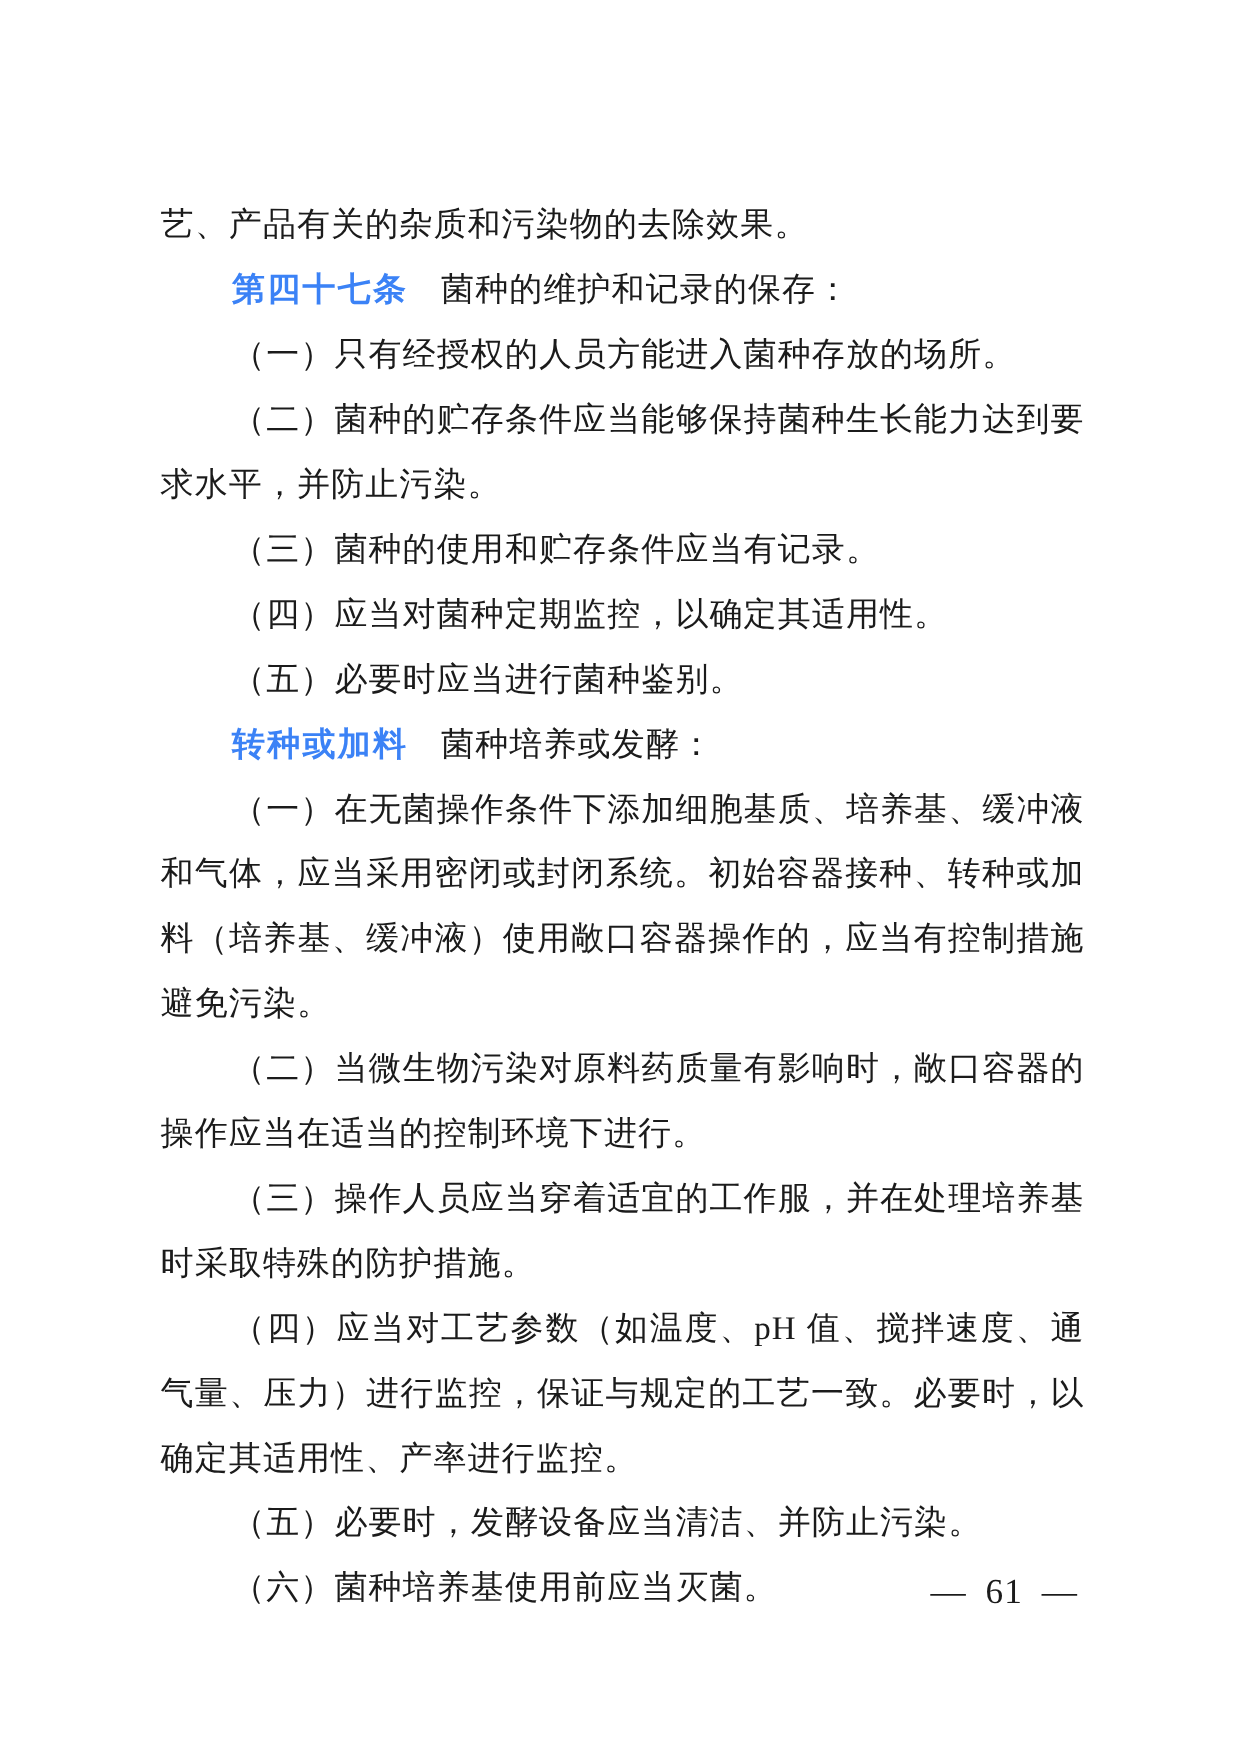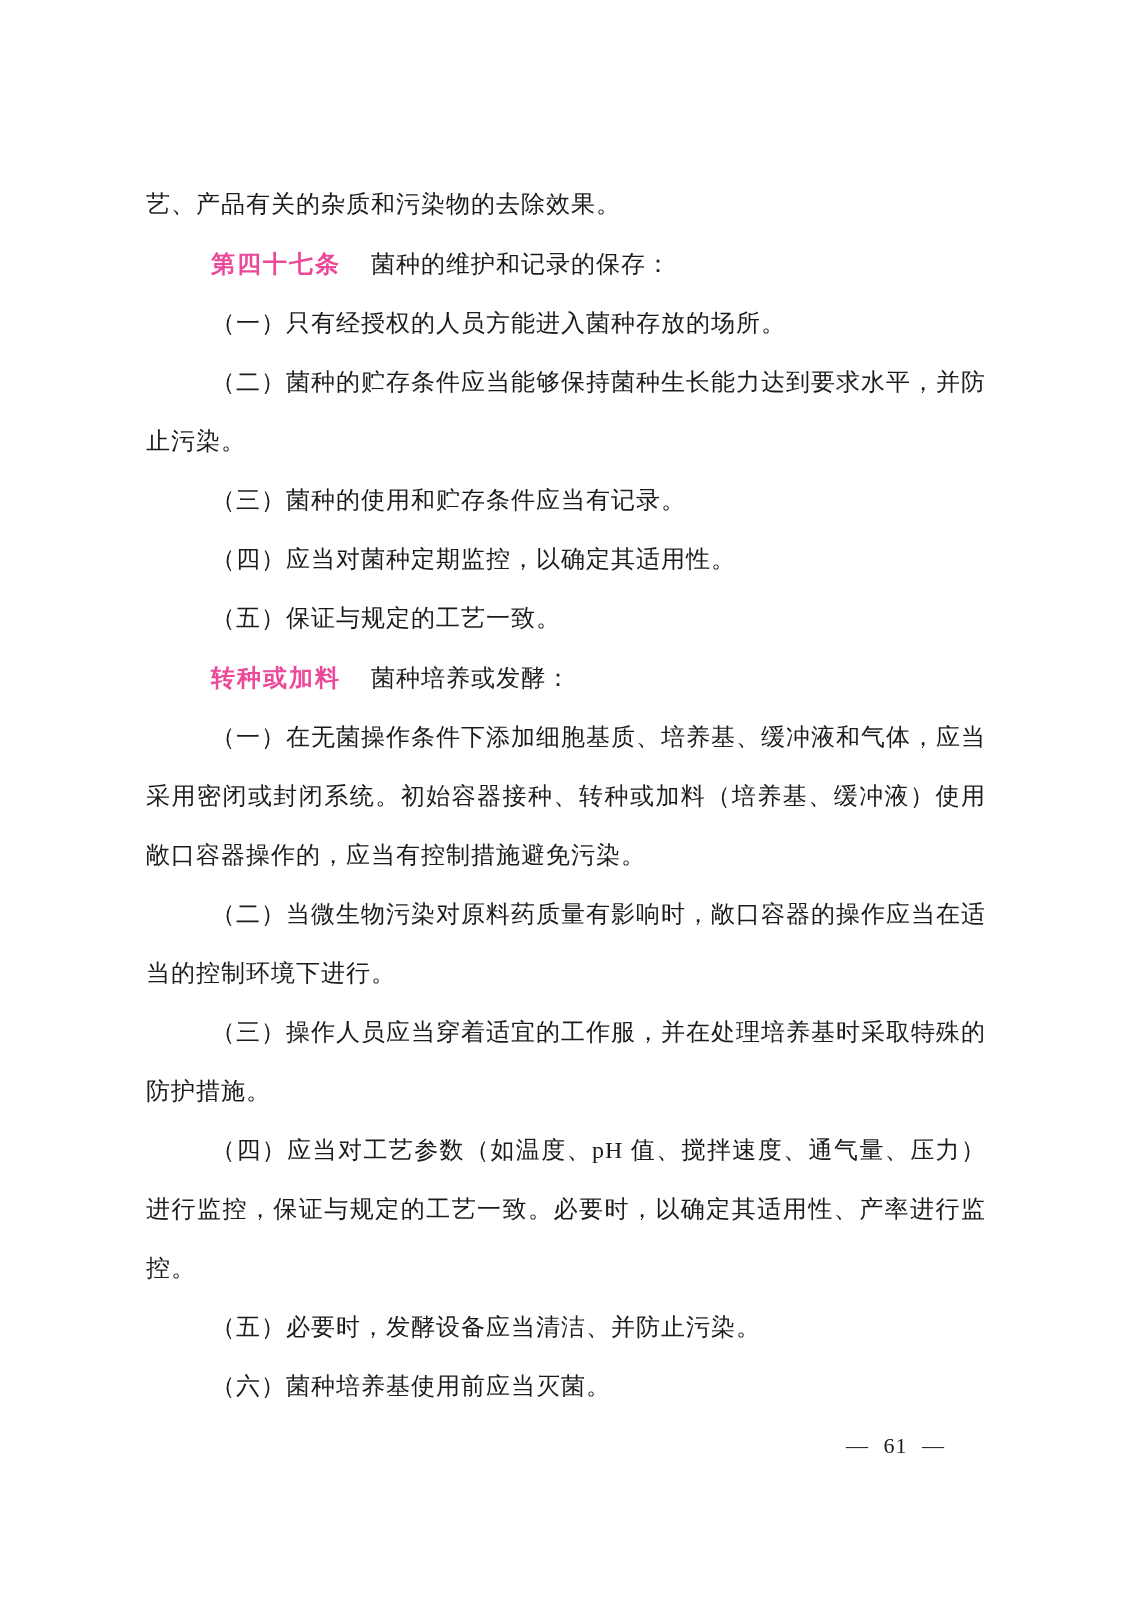--- a/index.html
+++ b/index.html
@@ -14,46 +14,46 @@
     background: #ffffff;
     overflow: hidden;
     font-family: "Liberation Serif", "DejaVu Serif", serif;
     color: #1b1b1b;
   }
   .content {
     position: absolute;
     left: 146px;
     top: 175px;
     width: 840px;
-    font-size: 24px;
+    font-size: 30px;
     line-height: 59px;
     letter-spacing: 1px;
     text-align: justify;
     text-justify: inter-character;
   }
   .content p {
     margin: 0;
     padding: 0;
     text-indent: 65px;
   }
   .content p.continuation {
     text-indent: 0;
   }
   .article-number {
     font-family: "Liberation Sans", "DejaVu Sans", sans-serif;
     font-weight: 700;
-    color: #ec4899;
+    color: #3b82f6;
     letter-spacing: 2px;
     margin-right: 30px;
   }
   .footer {
     position: absolute;
     left: 846px;
     top: 1426px;
-    font-size: 22px;
+    font-size: 32px;
     line-height: 40px;
     letter-spacing: 1px;
     word-spacing: 8px;
     color: #1b1b1b;
     white-space: nowrap;
   }
 </style>
 </head>
 <body>
 
@@ -63,21 +63,21 @@
     <p class="continuation">艺、产品有关的杂质和污染物的去除效果。</p>
 
     <p>
       <span class="article-number">第四十七条</span><span>菌种的维护和记录的保存：</span>
     </p>
 
     <p>（一）只有经授权的人员方能进入菌种存放的场所。</p>
     <p>（二）菌种的贮存条件应当能够保持菌种生长能力达到要求水平，并防止污染。</p>
     <p>（三）菌种的使用和贮存条件应当有记录。</p>
     <p>（四）应当对菌种定期监控，以确定其适用性。</p>
-    <p>（五）保证与规定的工艺一致。</p>
+    <p>（五）必要时应当进行菌种鉴别。</p>
 
     <p>
       <span class="article-number">转种或加料</span><span>菌种培养或发酵：</span>
     </p>
 
     <p>（一）在无菌操作条件下添加细胞基质、培养基、缓冲液和气体，应当采用密闭或封闭系统。初始容器接种、转种或加料（培养基、缓冲液）使用敞口容器操作的，应当有控制措施避免污染。</p>
     <p>（二）当微生物污染对原料药质量有影响时，敞口容器的操作应当在适当的控制环境下进行。</p>
     <p>（三）操作人员应当穿着适宜的工作服，并在处理培养基时采取特殊的防护措施。</p>
     <p>（四）应当对工艺参数（如温度、pH 值、搅拌速度、通气量、压力）进行监控，保证与规定的工艺一致。必要时，以确定其适用性、产率进行监控。</p>
     <p>（五）必要时，发酵设备应当清洁、并防止污染。</p>

